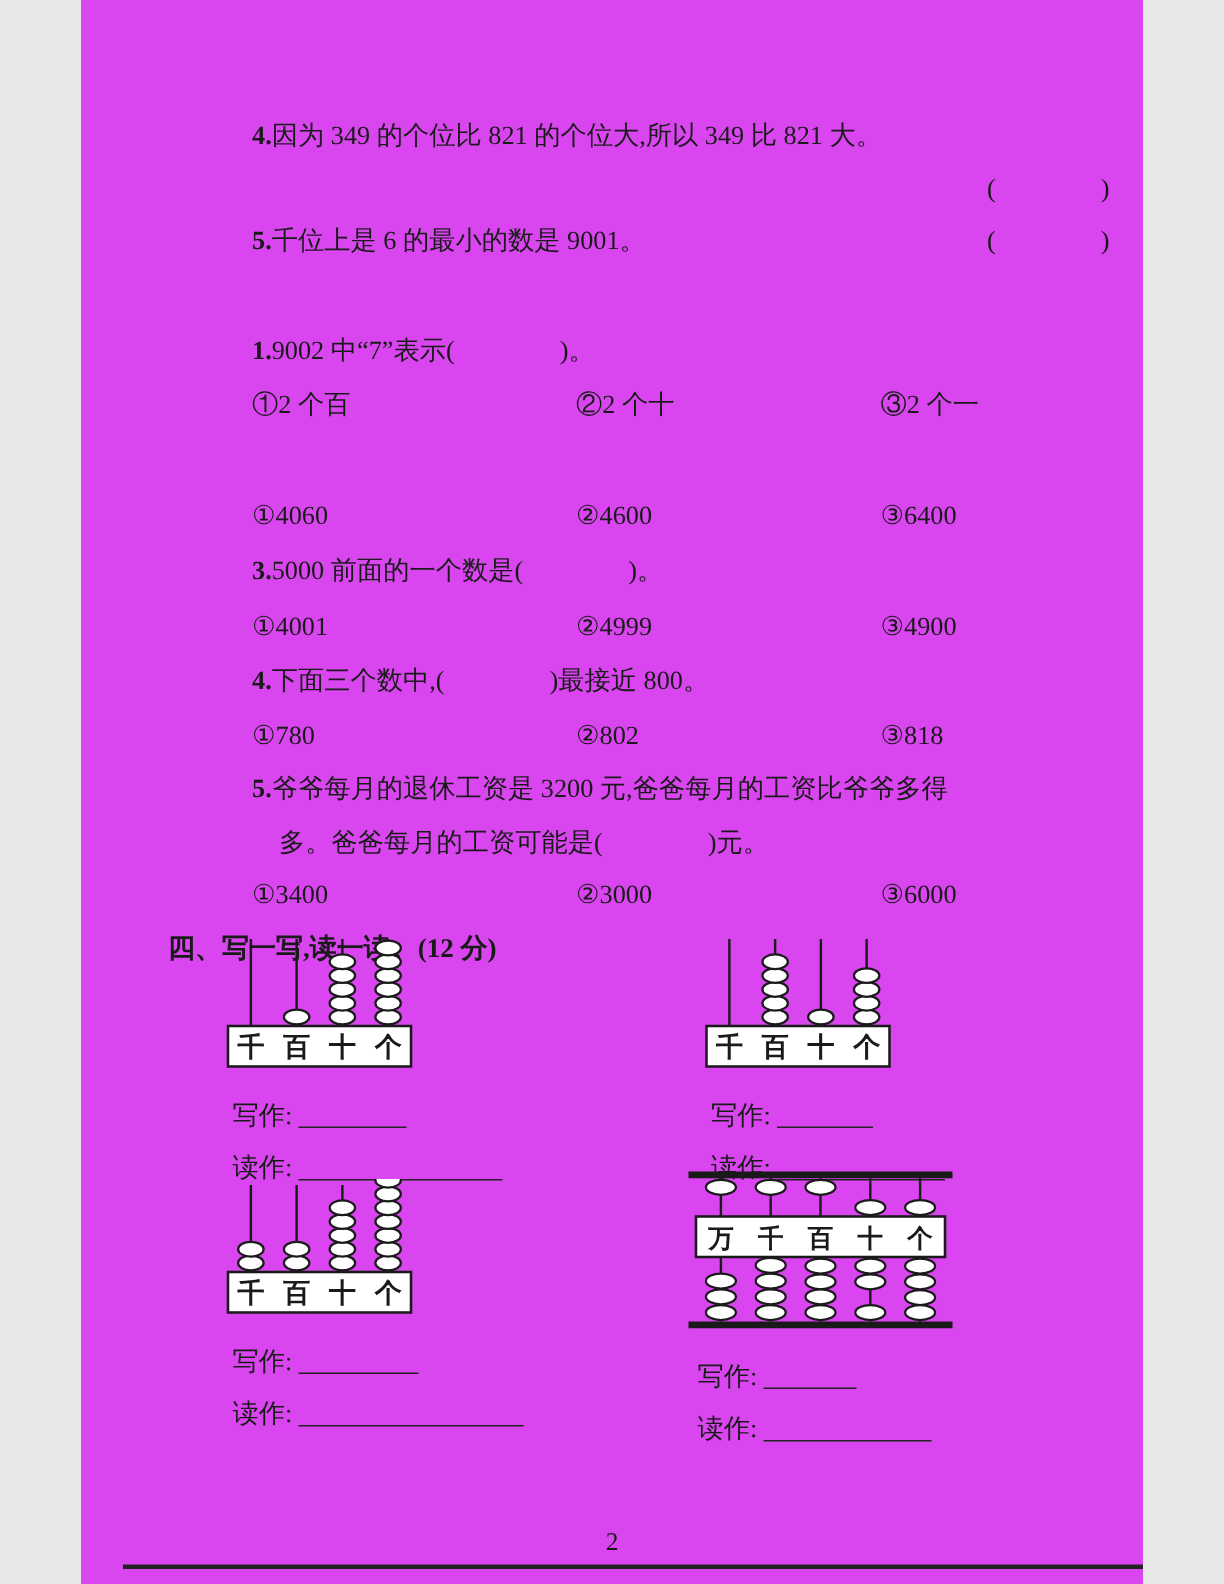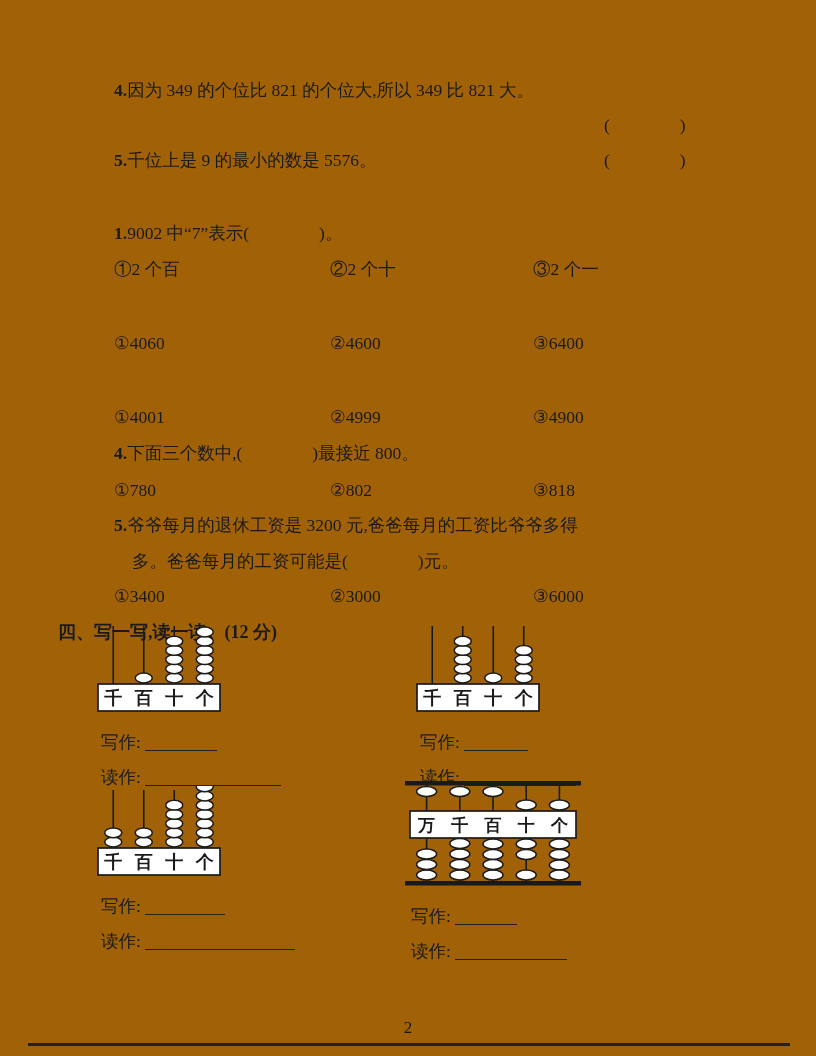--- a/index.html
+++ b/index.html
@@ -1,18 +1,18 @@
 <!DOCTYPE html>
 <html><head>
 <meta charset="utf-8">
 <style>
   html,body{margin:0;padding:0;background:#e8e8e8;}
   .page{
-    position:relative; width:816px; height:1056px; margin:0 auto;
-    background:#a16207; color:#1a1a1a;
+    position:relative; width:708px; height:1056px; margin:0 auto;
+    background:#d946ef; color:#1a1a1a;
     font-family:"Liberation Serif","DejaVu Serif",serif;
     overflow:hidden;
   }
   .line{
     position:absolute; font-size:17.5px; line-height:26px; white-space:nowrap;
   }
   .qnum{font-weight:bold;}
   .sec-title{font-weight:bold; font-size:18px;}
   .opt{position:absolute; white-space:nowrap;}
   .opt.c1{left:114px;} .opt.c2{left:330px;} .opt.c3{left:533px;text-align:right;}
@@ -35,37 +35,38 @@
   svg text{font-family:"Liberation Serif","DejaVu Serif",serif; fill:#1a1a1a;}
 </style>
 </head>
 <body>
 
 <div class="page">
 
   <div class="line" style="top:77px;left:114px"><span class="qnum">4.</span><span>因为 349 的个位比 821 的个位大,所以 349 比 821 大。</span></div>
   <div class="line" style="top:112px;left:604px">(　　　　)</div>
 
-  <div class="line" style="top:147px;left:114px"><span class="qnum">5.</span><span>千位上是 9 的最小的数是 5576。</span></div>
+  <div class="line" style="top:147px;left:114px"><span class="qnum">5.</span><span>千位上是 6 的最小的数是 9001。</span></div>
   <div class="line" style="top:147px;left:604px">(　　　　)</div>
 
 
   <div class="line" style="top:220px;left:114px"><span class="qnum">1.</span><span>9002 中“7”表示(　　　　)。</span></div>
   <div class="line" style="top:256px;left:0;width:100%">
     <span class="opt c1">①2 个百</span>
     <span class="opt c2">②2 个十</span>
     <span class="opt c3">③2 个一</span>
   </div>
 
   <div class="line" style="top:330px;left:0;width:100%">
     <span class="opt c1">①4060</span>
     <span class="opt c2">②4600</span>
     <span class="opt c3">③6400</span>
   </div>
 
+  <div class="line" style="top:367px;left:114px"><span class="qnum">3.</span><span>5000 前面的一个数是(　　　　)。</span></div>
   <div class="line" style="top:404px;left:0;width:100%">
     <span class="opt c1">①4001</span>
     <span class="opt c2">②4999</span>
     <span class="opt c3">③4900</span>
   </div>
 
   <div class="line" style="top:440px;left:114px"><span class="qnum">4.</span><span>下面三个数中,(　　　　)最接近 800。</span></div>
   <div class="line" style="top:477px;left:0;width:100%">
     <span class="opt c1">①780</span>
     <span class="opt c2">②802</span>

